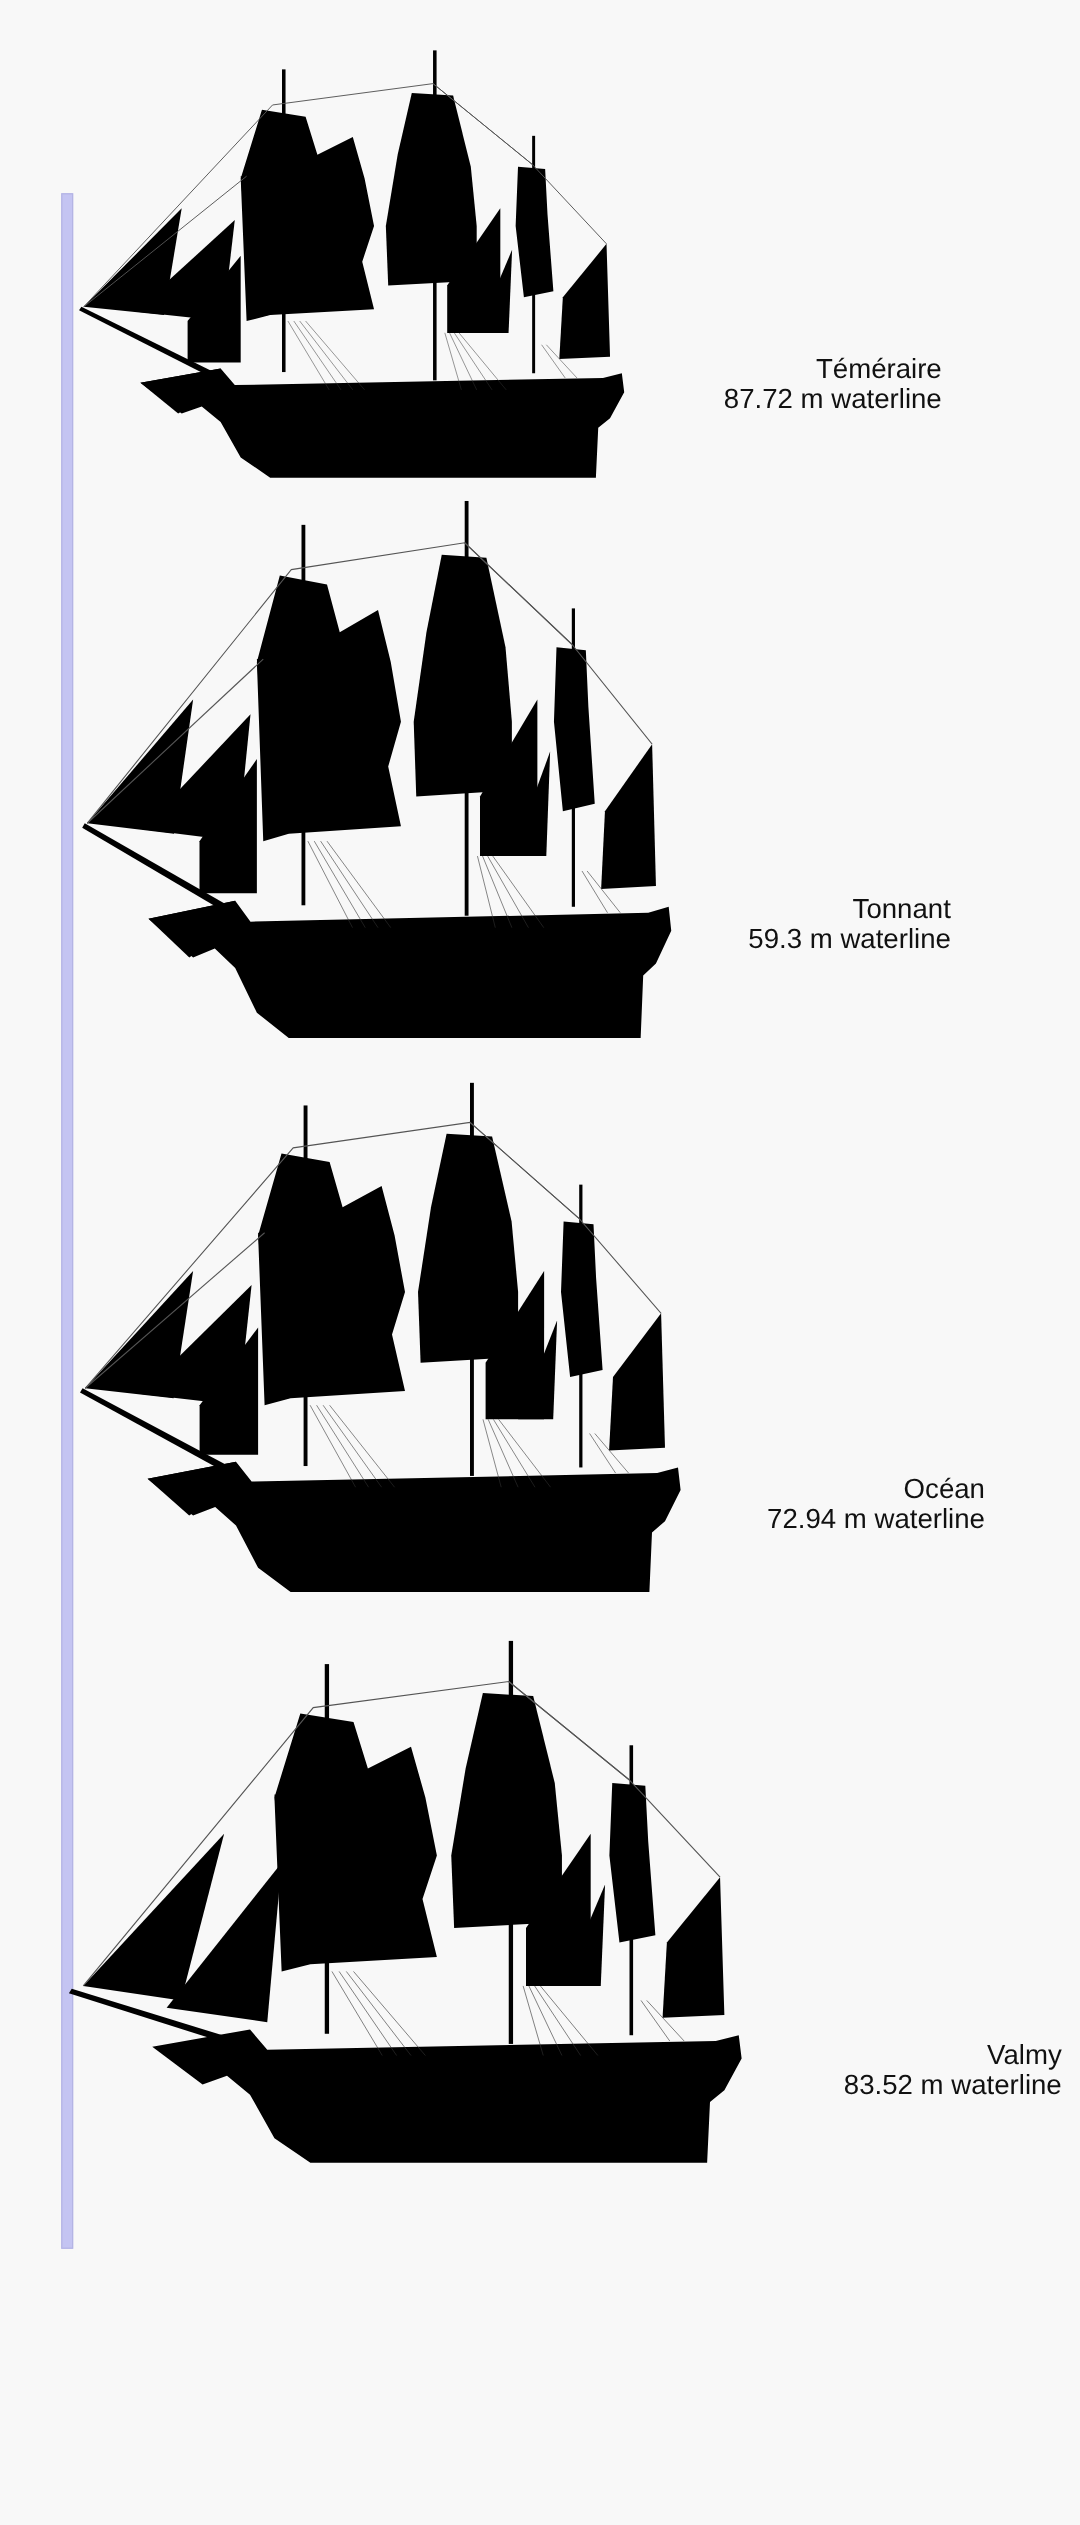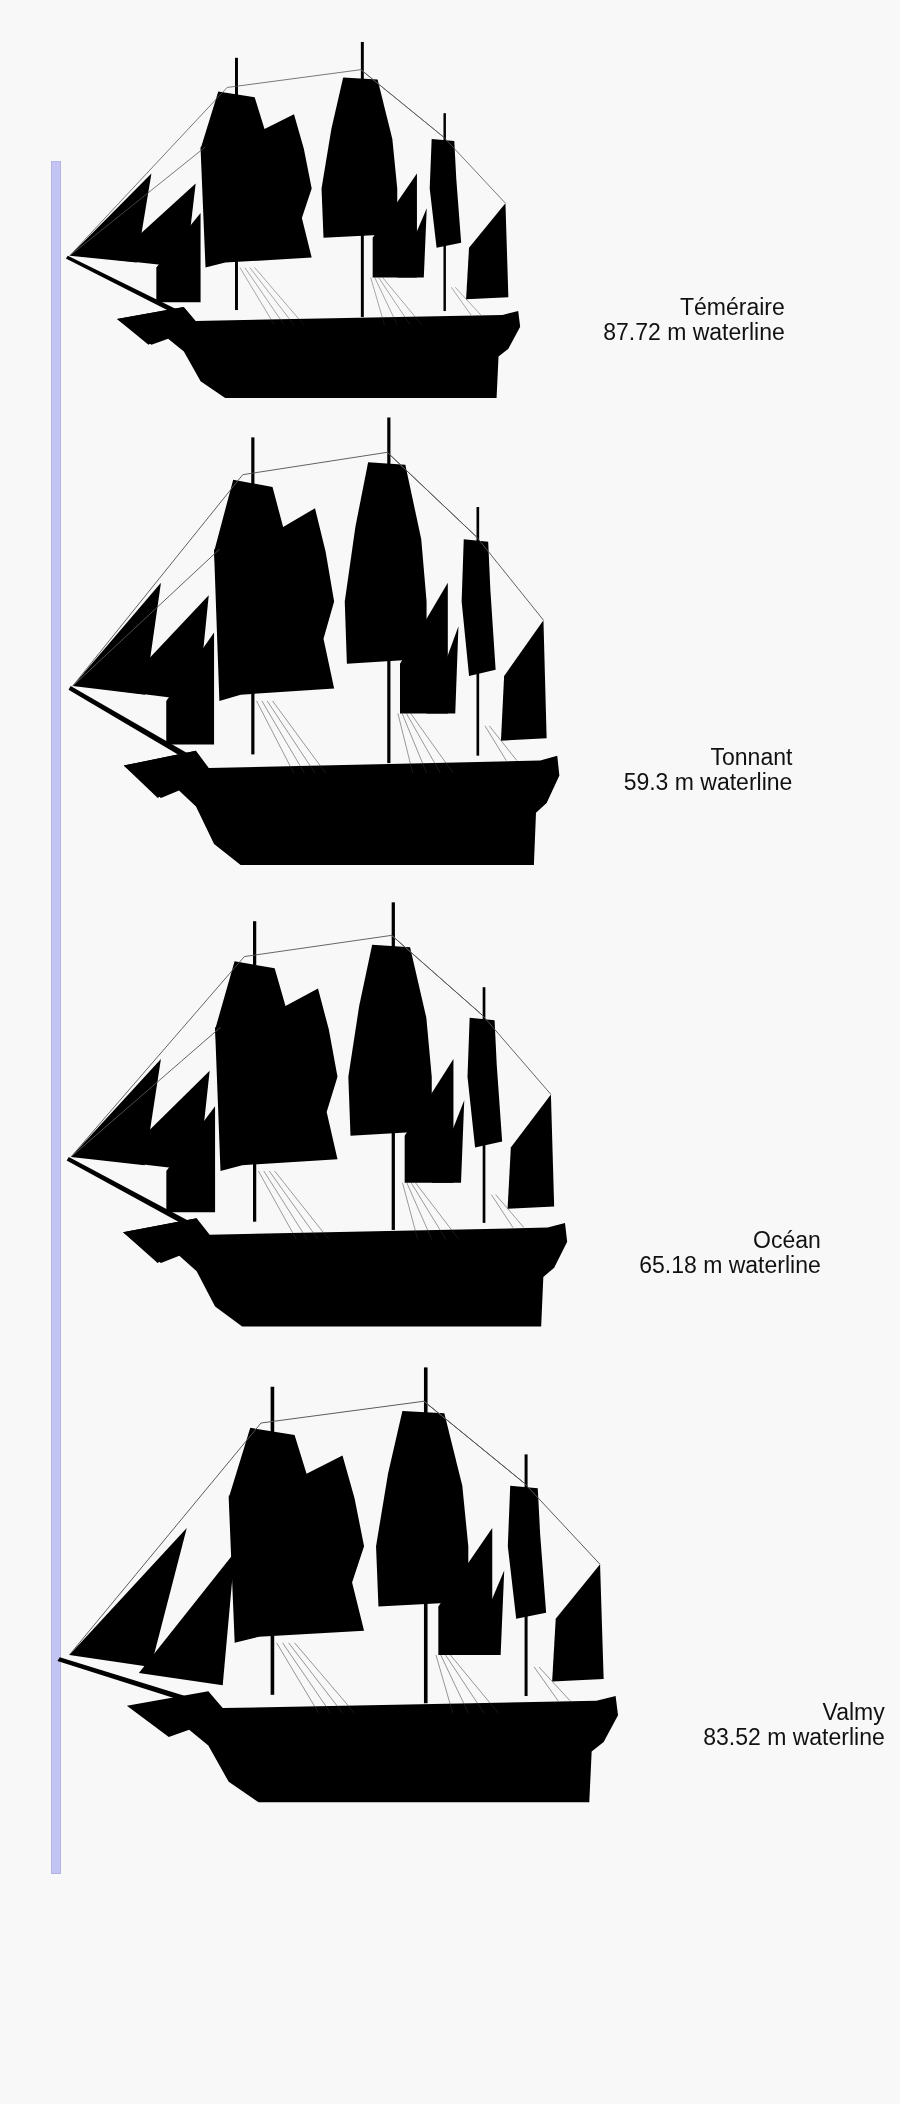--- a/index.html
+++ b/index.html
@@ -148,21 +148,21 @@
     </g>
     <g stroke="#333" stroke-width="0.6" fill="none" opacity="0.7">
       <path d="M190 230 L230 288 M195 230 L240 288 M200 230 L250 288 M185 230 L220 288"></path>
       <path d="M318 240 L332 288 M322 240 L345 288 M326 240 L358 288 M330 240 L370 288"></path>
       <path d="M400 250 L420 278 M404 250 L430 278"></path>
     </g>
   </svg>
 </div>
 <div class="label" style="left:710px; top:1228px;margin-left:20px;">
   <div>Océan</div>
-  <div>65.18 m waterline</div>
+  <div>72.94 m waterline</div>
 </div>
 
 <div class="ship" style="left:55px; top:1365px; width:575px; height:447px;">
   <svg viewBox="0 0 480 370" preserveAspectRatio="none">
     <g fill="#000">
       <path d="M60 282 L128 270 L140 284 L452 278 L468 274 L470 290 L458 312 L448 320 L446 362 L170 362 L145 345 L128 315 L112 302 L95 308 Z"></path>
       <path d="M163 52 L200 58 L210 90 L240 75 L250 110 L258 150 L248 180 L258 220 L170 225 L150 230 L145 110 Z"></path>
       <path d="M145 108 L185 112 L190 220 L155 228 Z"></path>
       <path d="M290 38 L325 40 L340 100 L345 150 L345 196 L270 200 L268 150 L278 90 Z"></path>
       <path d="M380 100 L403 102 L405 140 L410 205 L385 210 L378 150 Z"></path>

